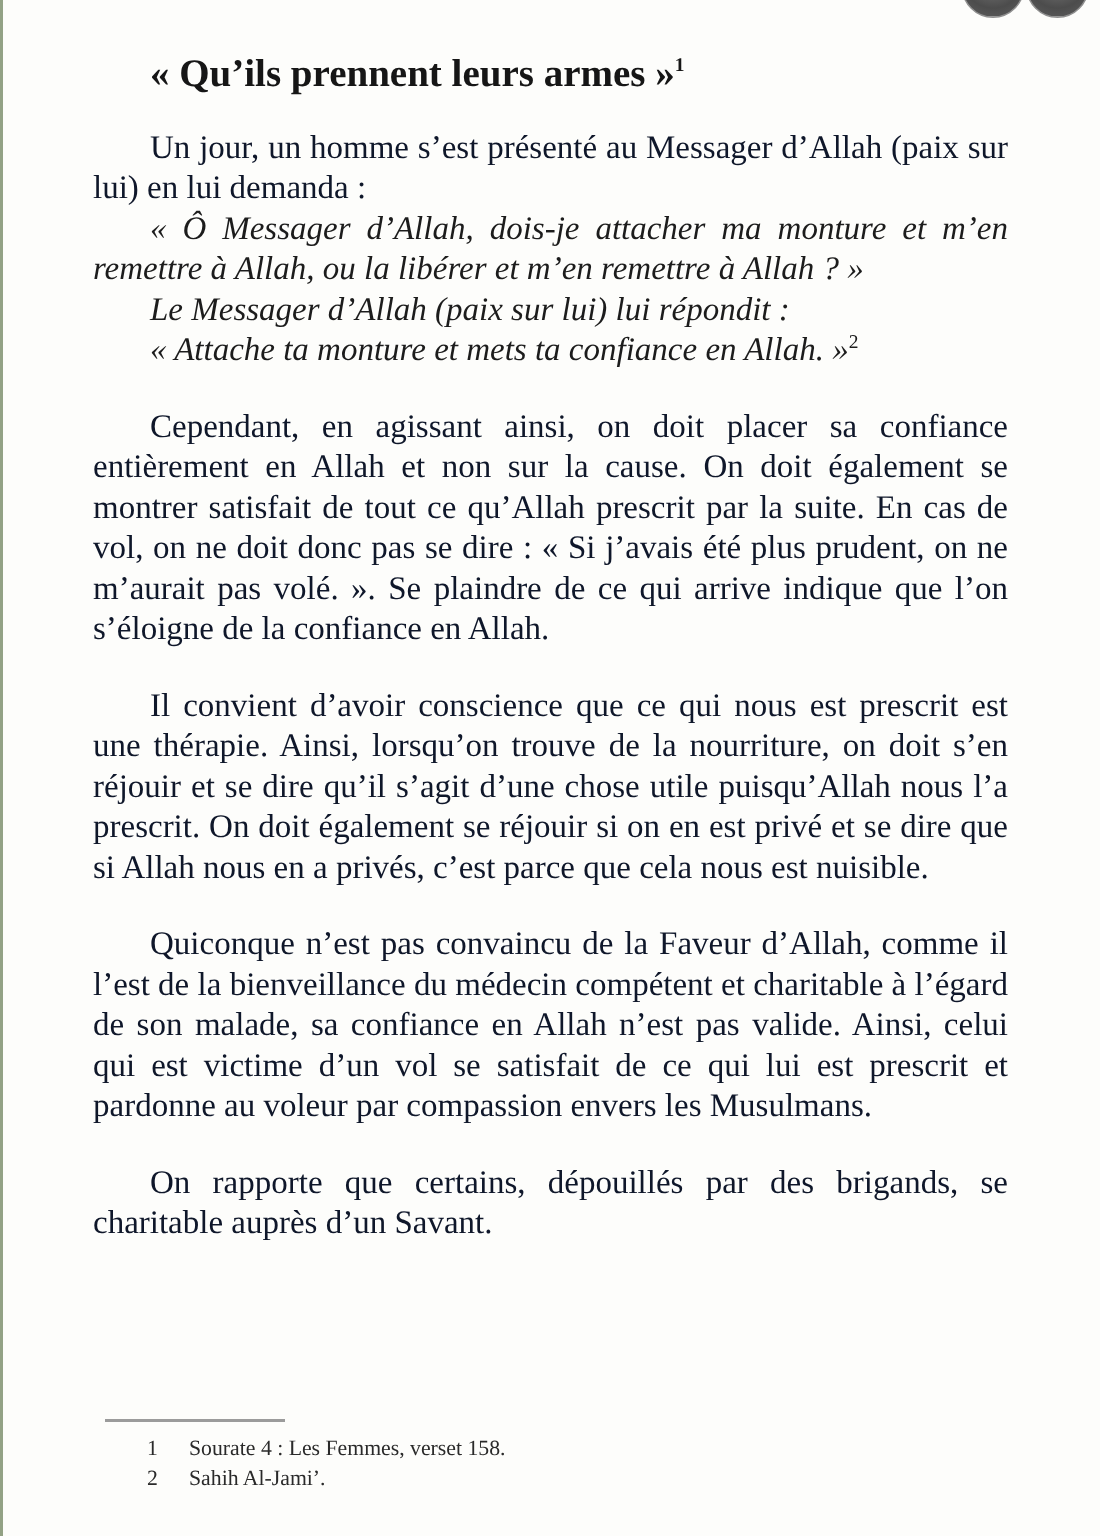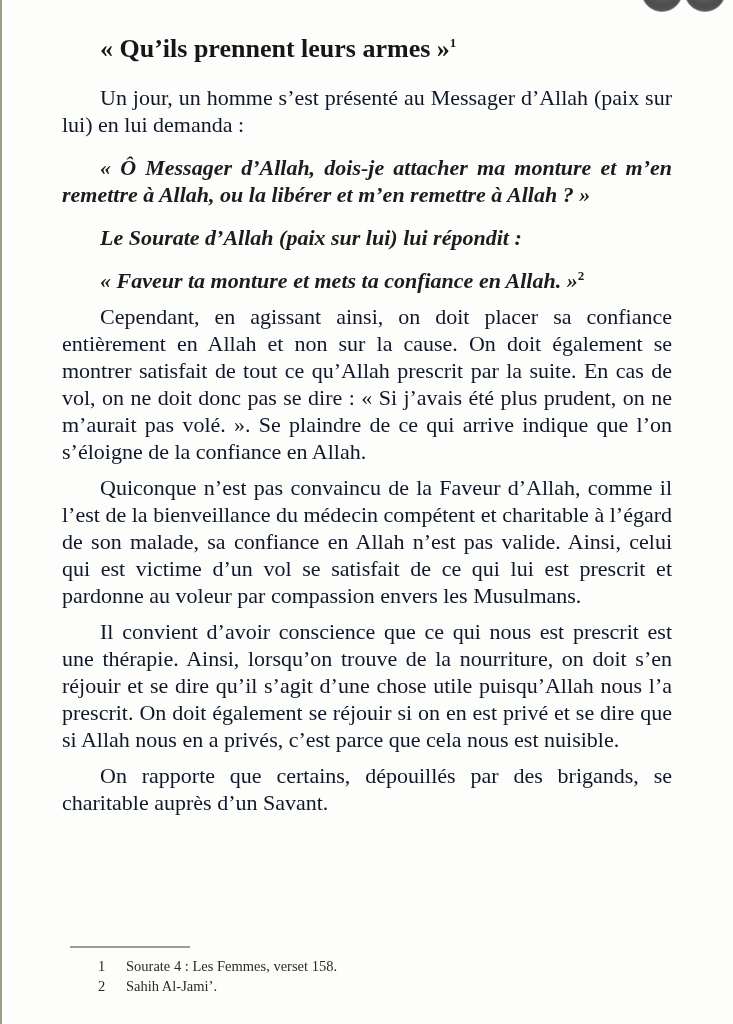--- a/index.html
+++ b/index.html
@@ -50,26 +50,25 @@
   }
   .content p {
     margin: 0;
     font-size: 22px;
     line-height: 27px;
     text-align: justify;
     text-indent: 38px;
     color: #0f172a;
   }
   .content p.quote {
-    font-weight: bold;
+    font-weight: normal;
     font-style: italic;
     color: #1c1c1c;
-    margin-top: 16px;
   }
-  .content p.gap { margin-top: 9px; }
+  .content p.gap { margin-top: 24px; }
   sup.fn-ref {
     font-size: 13px;
     line-height: 0;
     vertical-align: super;
     font-style: normal;
   }
   .footnotes {
     position: absolute;
     left: 70px; top: 946px;
     width: 560px;
@@ -97,26 +96,26 @@
 
   <div class="circle-btn c1"></div>
   <div class="circle-btn c2"></div>
 
   <div class="content">
     <h1 class="chapter-title"><span>« Qu’ils prennent leurs armes »</span><sup class="fn-ref">1</sup></h1>
 
     <p>Un jour, un homme s’est présenté au Messager d’Allah (paix sur lui) en lui demanda :</p>
 
     <p class="quote"><span>« Ô Messager d’Allah, dois-je attacher ma monture et m’en remettre à Allah, ou la libérer et m’en remettre à Allah ? »</span><sup class="fn-ref"></sup></p>
-    <p class="quote"><span>Le Sourate d’Allah (paix sur lui) lui répondit :</span><sup class="fn-ref"></sup></p>
-    <p class="quote"><span>« Faveur ta monture et mets ta confiance en Allah. »</span><sup class="fn-ref">2</sup></p>
+    <p class="quote"><span>Le Messager d’Allah (paix sur lui) lui répondit :</span><sup class="fn-ref"></sup></p>
+    <p class="quote"><span>« Attache ta monture et mets ta confiance en Allah. »</span><sup class="fn-ref">2</sup></p>
 
     <p class="gap">Cependant, en agissant ainsi, on doit placer sa confiance entièrement en Allah et non sur la cause. On doit également se montrer satisfait de tout ce qu’Allah prescrit par la suite. En cas de vol, on ne doit donc pas se dire : « Si j’avais été plus prudent, on ne m’aurait pas volé. ». Se plaindre de ce qui arrive indique que l’on s’éloigne de la confiance en Allah.</p>
+    <p class="gap">Il convient d’avoir conscience que ce qui nous est prescrit est une thérapie. Ainsi, lorsqu’on trouve de la nourriture, on doit s’en réjouir et se dire qu’il s’agit d’une chose utile puisqu’Allah nous l’a prescrit. On doit également se réjouir si on en est privé et se dire que si Allah nous en a privés, c’est parce que cela nous est nuisible.</p>
     <p class="gap">Quiconque n’est pas convaincu de la Faveur d’Allah, comme il l’est de la bienveillance du médecin compétent et charitable à l’égard de son malade, sa confiance en Allah n’est pas valide. Ainsi, celui qui est victime d’un vol se satisfait de ce qui lui est prescrit et pardonne au voleur par compassion envers les Musulmans.</p>
-    <p class="gap">Il convient d’avoir conscience que ce qui nous est prescrit est une thérapie. Ainsi, lorsqu’on trouve de la nourriture, on doit s’en réjouir et se dire qu’il s’agit d’une chose utile puisqu’Allah nous l’a prescrit. On doit également se réjouir si on en est privé et se dire que si Allah nous en a privés, c’est parce que cela nous est nuisible.</p>
     <p class="gap">On rapporte que certains, dépouillés par des brigands, se charitable auprès d’un Savant.</p>
   </div>
 
   <div class="footnotes">
     <div class="fn-divider"></div>
     <div class="fn-row">
       <span class="fn-num">1</span>
       <span class="fn-text">Sourate 4 : Les Femmes, verset 158.</span>
     </div>
     <div class="fn-row">

